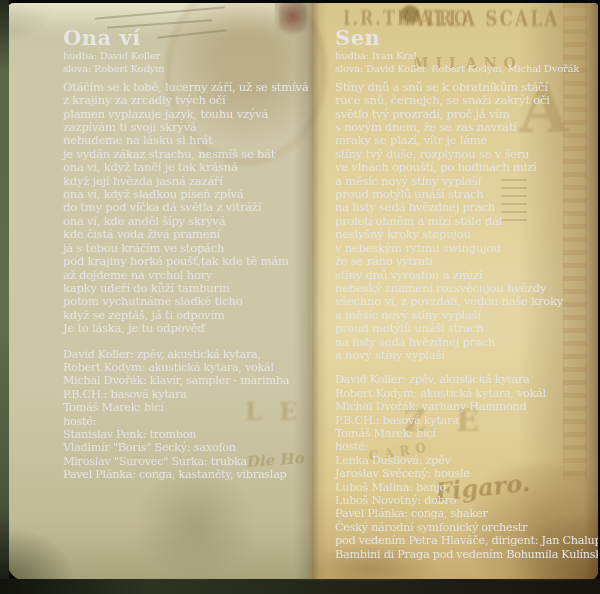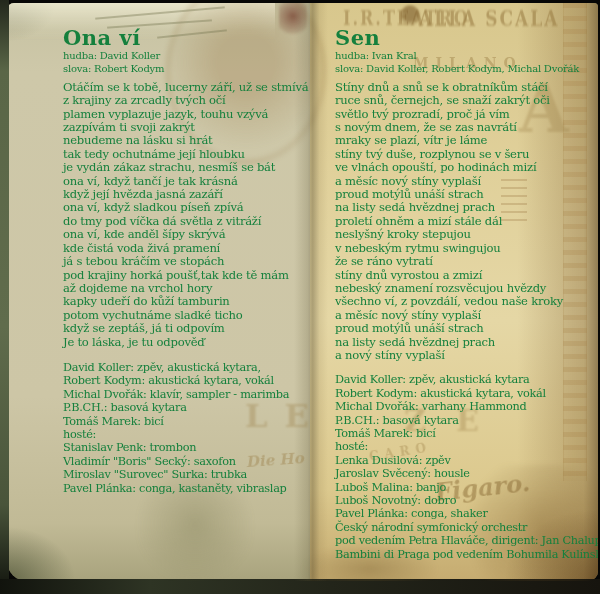--- a/index.html
+++ b/index.html
@@ -28,21 +28,21 @@
   .fold-shadow{position:absolute;left:287px;top:0;bottom:0;width:34px;z-index:2;
     background:linear-gradient(90deg,rgba(95,90,58,0) 0%,rgba(95,88,55,.22) 40%,rgba(62,52,26,.34) 55%,rgba(110,90,50,.12) 75%,rgba(110,90,50,0) 100%);}
   
   .ghost{position:absolute;color:#96783f;font-weight:bold;white-space:nowrap;z-index:1;}
   .g-teatro{left:336px;top:6px;font-size:16px;letter-spacing:2px;opacity:.5;transform:scaleY(1.25);filter:blur(.7px);}
   .g-scala{left:412px;top:5px;font-size:17px;letter-spacing:2px;opacity:.55;transform:scaleY(1.3);filter:blur(.7px);}
   .g-eagle{left:393px;top:2px;width:20px;height:22px;border-radius:50% 50% 40% 40%;filter:blur(1.2px);opacity:.6;
     background:radial-gradient(circle at 50% 40%, #7a5a28 0 40%, rgba(122,90,40,.2) 70%, transparent 75%);}
   .g-milano{left:406px;top:52px;font-size:14px;letter-spacing:7px;opacity:.4;filter:blur(.6px);}
   .g-biga{left:512px;top:68px;font-size:64px;opacity:.28;filter:blur(1px);transform:scaleY(1.05);}
-  .g-le{left:238px;top:394px;font-size:32px;letter-spacing:17px;opacity:.32;filter:blur(.8px);z-index:3;}
+  .g-le{left:238px;top:394px;font-size:24px;letter-spacing:17px;opacity:.32;filter:blur(.8px);z-index:3;}
   .g-ze{left:397px;top:400px;font-size:30px;letter-spacing:30px;opacity:.32;filter:blur(.8px);}
   .g-figaro{left:428px;top:470px;font-size:24px;font-style:italic;transform:rotate(-6deg);opacity:.45;filter:blur(.5px);color:#84642f;}
   .g-dieho{left:240px;top:448px;font-size:15px;font-style:italic;transform:rotate(-4deg);opacity:.38;filter:blur(.5px);z-index:3;}
   .g-arc{left:362px;top:442px;font-size:12px;letter-spacing:6px;transform:rotate(-9deg);opacity:.33;filter:blur(.5px);}
   .scroll-border{position:absolute;left:556px;top:0;width:22px;height:478px;opacity:.5;filter:blur(.5px);z-index:1;
     background:repeating-linear-gradient(180deg, rgba(160,118,58,.45) 0 5px, rgba(160,118,58,.07) 5px 13px);
     border-left:1px solid rgba(150,110,50,.3);border-right:1px solid rgba(150,110,50,.3);}
   .crest-watermark{position:absolute;left:158px;top:-25px;width:150px;height:175px;border-radius:50%;z-index:1;
     background:radial-gradient(circle at 50% 45%, rgba(150,118,68,.30) 0 25%, rgba(150,118,68,.14) 48%, transparent 70%);
     border:6px solid rgba(140,105,60,.12);filter:blur(2px);}
@@ -54,21 +54,21 @@
     background:radial-gradient(ellipse at 50% 50%, rgba(110,85,40,.35), transparent 72%);filter:blur(2px);}
   .red-ornament{position:absolute;left:272px;top:-4px;width:28px;height:38px;z-index:1;
     background:radial-gradient(circle at 50% 45%, rgba(96,30,18,.6), rgba(96,30,18,.15) 65%, transparent 75%);filter:blur(1.2px);}
   .hand-stroke{position:absolute;height:2px;background:rgba(118,118,80,.4);filter:blur(.5px);z-index:1;}
   .hs1{left:88px;top:9px;width:130px;transform:rotate(-5deg);}
   .hs2{left:100px;top:20px;width:105px;transform:rotate(-4deg);}
   .hs3{left:150px;top:30px;width:70px;transform:rotate(-6deg);}
   .cast-lines{position:absolute;left:494px;top:176px;width:26px;z-index:1;opacity:.45;filter:blur(.4px);}
   .cast-lines div{height:2px;margin-bottom:6px;background:rgba(140,100,50,.55);}
   
-  .col{position:absolute;top:23px;width:268px;color:#15803d;z-index:3;}
+  .col{position:absolute;top:23px;width:268px;color:#e5e5e5;z-index:3;}
   .col-left{left:56px;}
   .col-right{left:328px;}
   .song-title{font-size:21px;line-height:23px;font-weight:bold;letter-spacing:.5px;margin:0;}
   .meta{font-size:10px;line-height:13.4px;letter-spacing:-.2px;margin-top:0;white-space:nowrap;}
   .lyrics{margin-top:5px;font-size:11.6px;letter-spacing:-.25px;}
   .lyrics .line{line-height:13.4px;white-space:nowrap;}
   .lyrics .line:empty{height:13.4px;}
   .credits{font-size:11.3px;letter-spacing:-.3px;}
   .credits-left{margin-top:12px;}
   .credits-right{margin-top:11px;}
@@ -115,23 +115,22 @@
     <div class="fold-shadow"></div>
 
     <div class="col col-left">
       <h2 class="song-title">Ona ví</h2>
       <div class="meta">hudba: David Koller</div>
       <div class="meta">slova: Robert Kodym</div>
       <div class="lyrics">
           <div class="line">Otáčím se k tobě, lucerny září, už se stmívá</div>
           <div class="line">z krajiny za zrcadly tvých očí</div>
           <div class="line">plamen vyplazuje jazyk, touhu vzývá</div>
-          <div class="line">zazpívám ti svoji zakrýt</div>
+          <div class="line">zazpívám ti svoji skrývá</div>
           <div class="line">nebudeme na lásku si hrát</div>
-          <div class="line">tak tedy ochutnáme její hloubku</div>
           <div class="line">je vydán zákaz strachu, nesmíš se bát</div>
           <div class="line">ona ví, když tančí je tak krásná</div>
           <div class="line">když její hvězda jasná zazáří</div>
           <div class="line">ona ví, když sladkou píseň zpívá</div>
           <div class="line">do tmy pod víčka dá světla z vitráží</div>
           <div class="line">ona ví, kde anděl šípy skrývá</div>
           <div class="line">kde čistá voda živá pramení</div>
           <div class="line">já s tebou kráčím ve stopách</div>
           <div class="line">pod krajiny horká poušť,tak kde tě mám</div>
           <div class="line">až dojdeme na vrchol hory</div>

